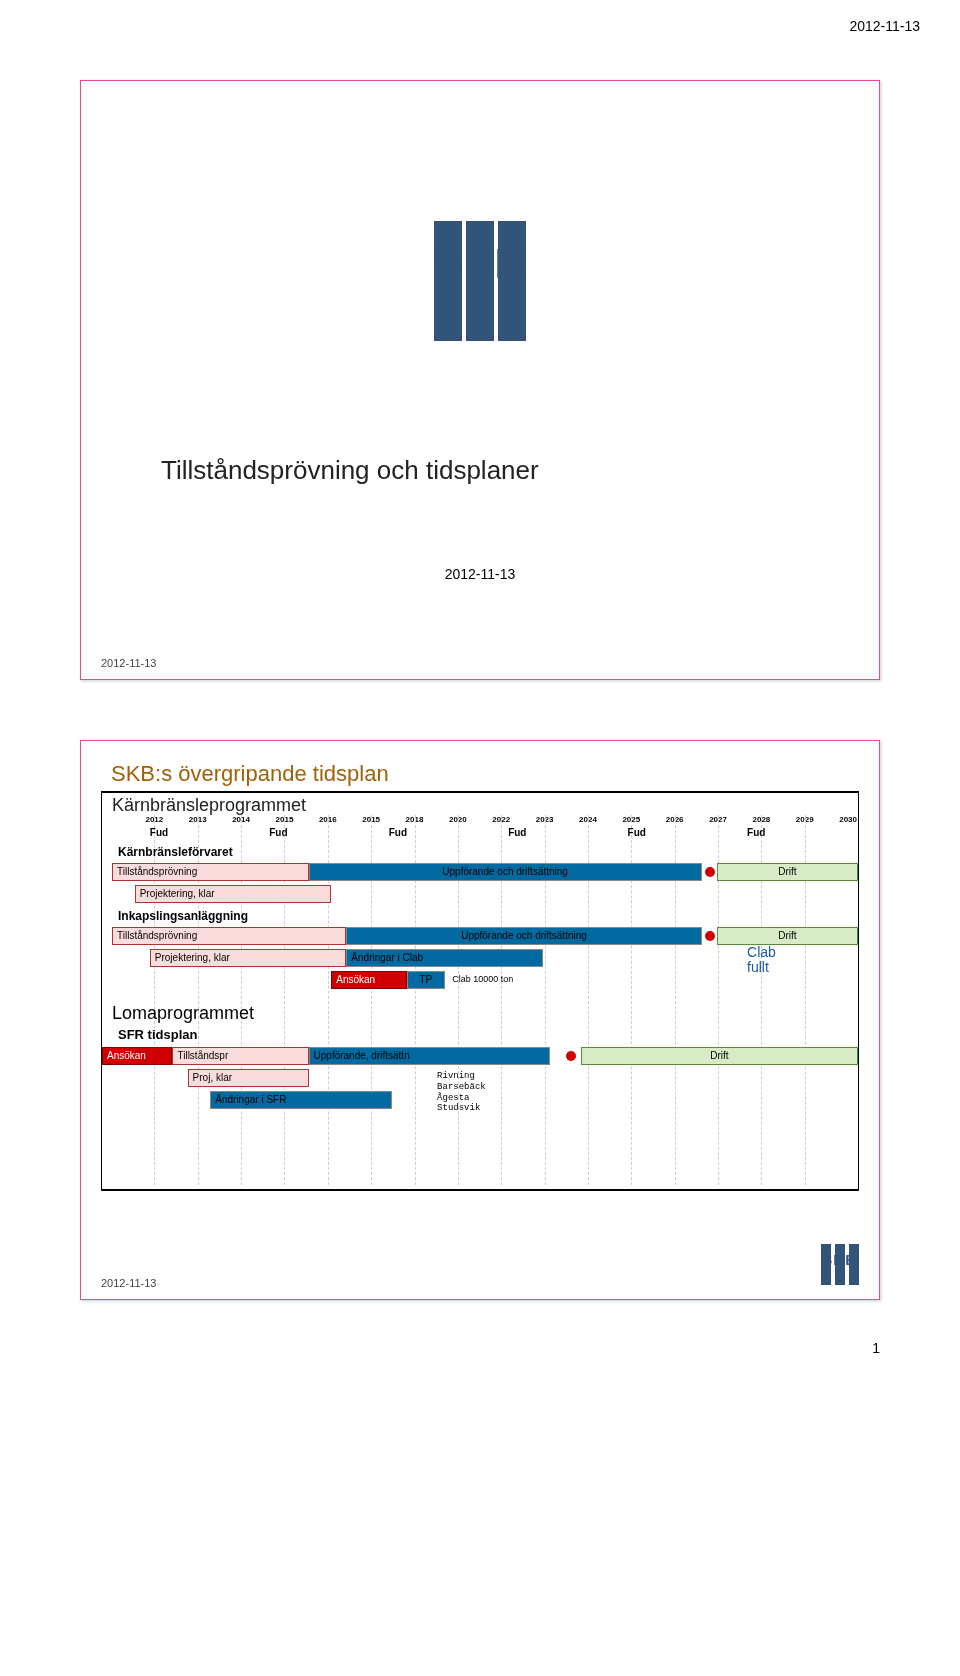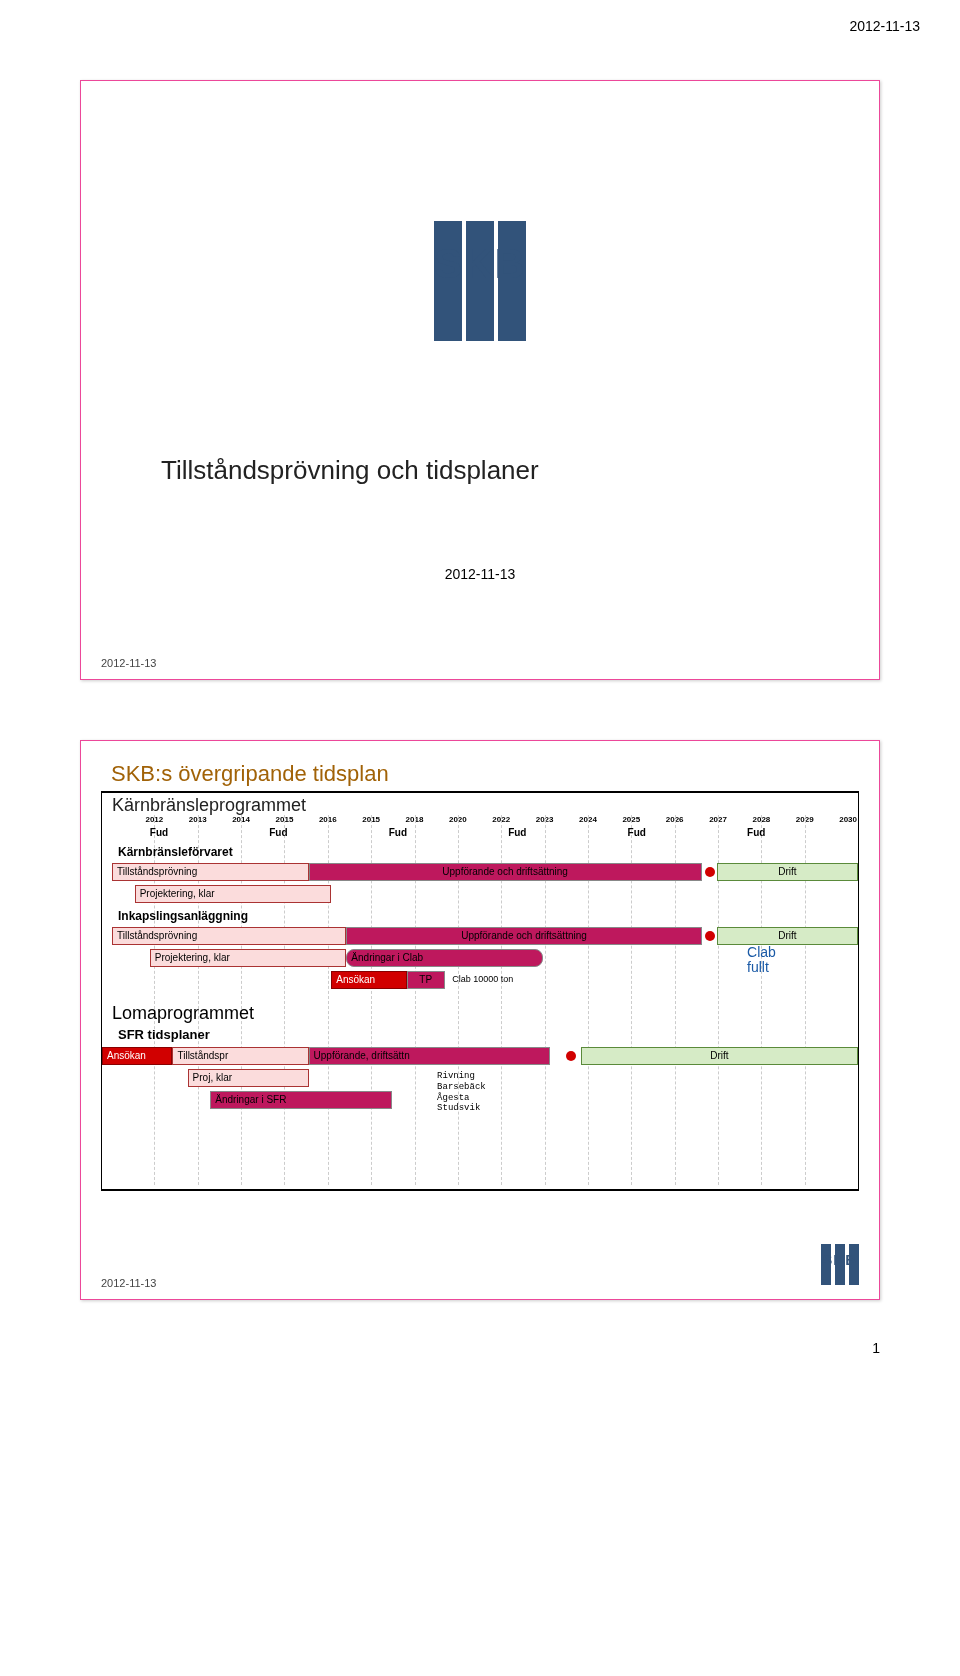--- a/index.html
+++ b/index.html
@@ -147,21 +147,21 @@
     font-size: 10px;
     line-height: 16px;
     padding: 0 4px;
     box-sizing: border-box;
     overflow: hidden;
     white-space: nowrap;
   }
   .bar.red { background: #d10000; color: #fff; border-color: #800; }
   .bar.pink { background: #fbdcdc; color: #000; border-color: #a33; }
   .bar.green { background: #d6ebc6; color: #000; border-color: #5a8a3a; }
-  .bar.gray { background: #be185d; color: #000; border-color: #888; }
+  .bar.gray { background: #0369a1; color: #000; border-color: #888; }
   .dot {
     position: absolute;
     width: 10px; height: 10px;
     border-radius: 50%;
     background: #d10000;
   }
   .plain-text {
     position: absolute;
     font-size: 12px;
   }
@@ -285,30 +285,30 @@
       <div class="bar pink" style="top:92px; left:calc(10px + 3%); width:26%;">Projektering, klar</div>
 
       <div class="plain-text bold" style="top:116px; left:16px;">Inkapslingsanläggning</div>
 
       <div class="bar pink" style="top:134px; left:10px; width:31%;">Tillståndsprövning</div>
       <div class="bar gray" style="top:134px; left:calc(10px + 31%); width:47%; text-align:center;">Uppförande och driftsättning</div>
       <div class="dot" style="top:138px; left:calc(10px + 78.5%);"></div>
       <div class="bar green" style="top:134px; left:calc(10px + 80%); width:calc(20% - 10px); text-align:center;">Drift</div>
 
       <div class="bar pink" style="top:156px; left:calc(10px + 5%); width:26%;">Projektering, klar</div>
-      <div class="bar gray" style="top:156px; left:calc(10px + 31%); width:26%;border-radius:8px;">Ändringar i Clab</div>
+      <div class="bar gray" style="top:156px; left:calc(10px + 31%); width:26%;">Ändringar i Clab</div>
       <div class="plain-text" style="top:152px; left:calc(10px + 84%); width:60px; color:#1a5aa6; font-size:14px; white-space:pre; line-height:1.1;">Clab
 fullt</div>
 
       <div class="bar red" style="top:178px; left:calc(10px + 29%); width:10%;">Ansökan</div>
       <div class="bar gray" style="top:178px; left:calc(10px + 39%); width:5%; text-align:center;">TP</div>
       <div class="plain-text small" style="top:181px; left:calc(10px + 45%);">Clab 10000 ton</div>
 
       <div class="plain-text" style="top:210px; left:10px; font-size:18px;">Lomaprogrammet</div>
-      <div class="plain-text bold" style="top:234px; left:16px; font-size:13px;">SFR tidsplaner</div>
+      <div class="plain-text bold" style="top:234px; left:16px; font-size:13px;">SFR tidsplan</div>
 
       <div class="bar red" style="top:254px; left:0px; width:calc(10px + 8%);">Ansökan</div>
       <div class="bar pink" style="top:254px; left:calc(10px + 8%); width:18%;">Tillståndspr</div>
       <div class="bar gray" style="top:254px; left:calc(10px + 26%); width:32%;">Uppförande, driftsättn</div>
       <div class="dot" style="top:258px; left:calc(10px + 60%);"></div>
       <div class="bar green" style="top:254px; left:calc(10px + 62%); width:calc(38% - 10px); text-align:center;">Drift</div>
 
       <div class="bar pink" style="top:276px; left:calc(10px + 10%); width:16%;">Proj, klar</div>
       <div class="bar gray" style="top:298px; left:calc(10px + 13%); width:24%;">Ändringar i SFR</div>
 

